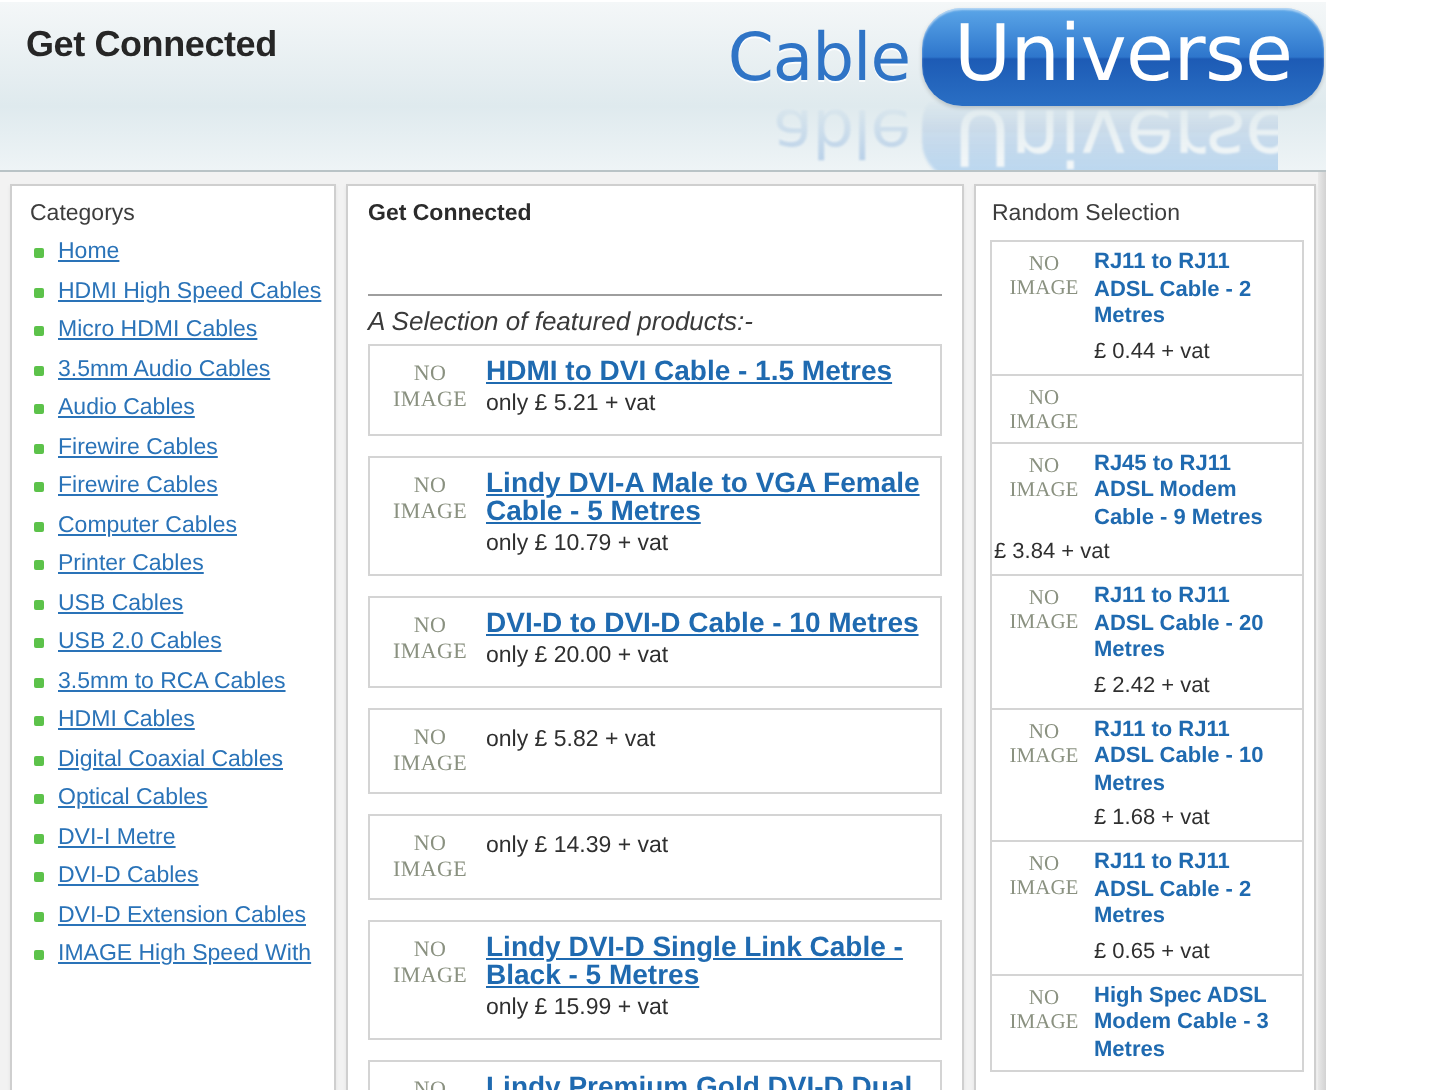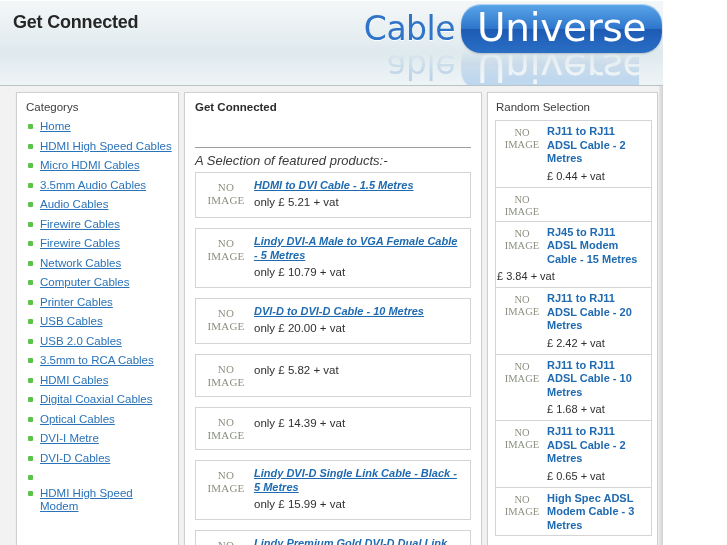--- a/index.html
+++ b/index.html
@@ -75,21 +75,21 @@
     -webkit-mask-image: linear-gradient(to top, rgba(0,0,0,0) 5%, rgba(0,0,0,1) 95%);
     mask-image: linear-gradient(to top, rgba(0,0,0,0) 5%, rgba(0,0,0,1) 95%);
     filter: blur(0.4px);
   }
 
   
   .columns {
     position: relative;
     display: flex;
     align-items: flex-start;
-    padding: 6px 5px 0 16px;
+    padding: 6px 5px 0 5px;
     height: 459px;
     justify-content: flex-end;
   }
 
   .panel {
     background: #ffffff;
     border: 1px solid #cfcfcf;
     box-shadow: 0 1px 2px rgba(0,0,0,.06);
   }
 
@@ -170,27 +170,26 @@
     line-height: 13px;
     text-align: center;
     width: 48px;
     min-width: 48px;
     margin-top: 3px;
     letter-spacing: .2px;
   }
   .prod-body { flex: 1; padding-left: 4px; }
   .prod-link {
     display: block;
-    font-size: 11px;
+    font-size: 14px;
     font-weight: bold;
     color: #1f6ab0;
     text-decoration: underline;
     line-height: 14px;
     cursor: pointer;
-    font-style: italic;
   }
   .prod-price {
     font-size: 11.5px;
     color: #2f2f2f;
     margin-top: 2px;
     line-height: 14px;
   }
 
   
   .sidebar-right {
@@ -292,24 +291,20 @@
           <li>
             <span class="bullet"></span>
             <span class="cat-link">Firewire Cables</span>
           </li>
           <li>
             <span class="bullet"></span>
             <span class="cat-link">Firewire Cables</span>
           </li>
           <li>
             <span class="bullet"></span>
-            <span class="cat-link">Network Cables</span>
-          </li>
-          <li>
-            <span class="bullet"></span>
             <span class="cat-link">Computer Cables</span>
           </li>
           <li>
             <span class="bullet"></span>
             <span class="cat-link">Printer Cables</span>
           </li>
           <li>
             <span class="bullet"></span>
             <span class="cat-link">USB Cables</span>
           </li>
@@ -336,24 +331,25 @@
           <li>
             <span class="bullet"></span>
             <span class="cat-link">DVI-I Metre</span>
           </li>
           <li>
             <span class="bullet"></span>
             <span class="cat-link">DVI-D Cables</span>
           </li>
           <li>
             <span class="bullet"></span>
-          </li>
-          <li>
-            <span class="bullet"></span>
-            <span class="cat-link">HDMI High Speed Modem</span>
+            <span class="cat-link">DVI-D Extension Cables</span>
+          </li>
+          <li>
+            <span class="bullet"></span>
+            <span class="cat-link">IMAGE High Speed With</span>
           </li>
         </ul>
     </div>
 
     <div class="panel main">
       <div class="main-title">Get Connected</div>
       <hr class="main-rule">
       <div class="main-sub">A Selection of featured products:-</div>
       <div id="prod-list">
           <div class="product">
@@ -392,21 +388,21 @@
       <div id="rnd-list">
           <div class="rnd-item">
             <div class="rnd-noimg"><span>NO</span><br><span>IMAGE</span></div>
             <div class="rnd-body"><span class="rnd-link">RJ11 to RJ11 ADSL Cable - 2 Metres</span><span class="rnd-price">£ 0.44 + vat</span></div>
           </div>
           <div class="rnd-item">
             <div class="rnd-noimg"><span>NO</span><br><span>IMAGE</span></div>
           </div>
           <div class="rnd-item">
             <div class="rnd-noimg"><span>NO</span><br><span>IMAGE</span></div>
-            <div class="rnd-body"><span class="rnd-link">RJ45 to RJ11 ADSL Modem Cable - 15 Metres</span><span class="rnd-price outdent">£ 3.84 + vat</span></div>
+            <div class="rnd-body"><span class="rnd-link">RJ45 to RJ11 ADSL Modem Cable - 9 Metres</span><span class="rnd-price outdent">£ 3.84 + vat</span></div>
           </div>
           <div class="rnd-item">
             <div class="rnd-noimg"><span>NO</span><br><span>IMAGE</span></div>
             <div class="rnd-body"><span class="rnd-link">RJ11 to RJ11 ADSL Cable - 20 Metres</span><span class="rnd-price">£ 2.42 + vat</span></div>
           </div>
           <div class="rnd-item">
             <div class="rnd-noimg"><span>NO</span><br><span>IMAGE</span></div>
             <div class="rnd-body"><span class="rnd-link">RJ11 to RJ11 ADSL Cable - 10 Metres</span><span class="rnd-price">£ 1.68 + vat</span></div>
           </div>
           <div class="rnd-item">

